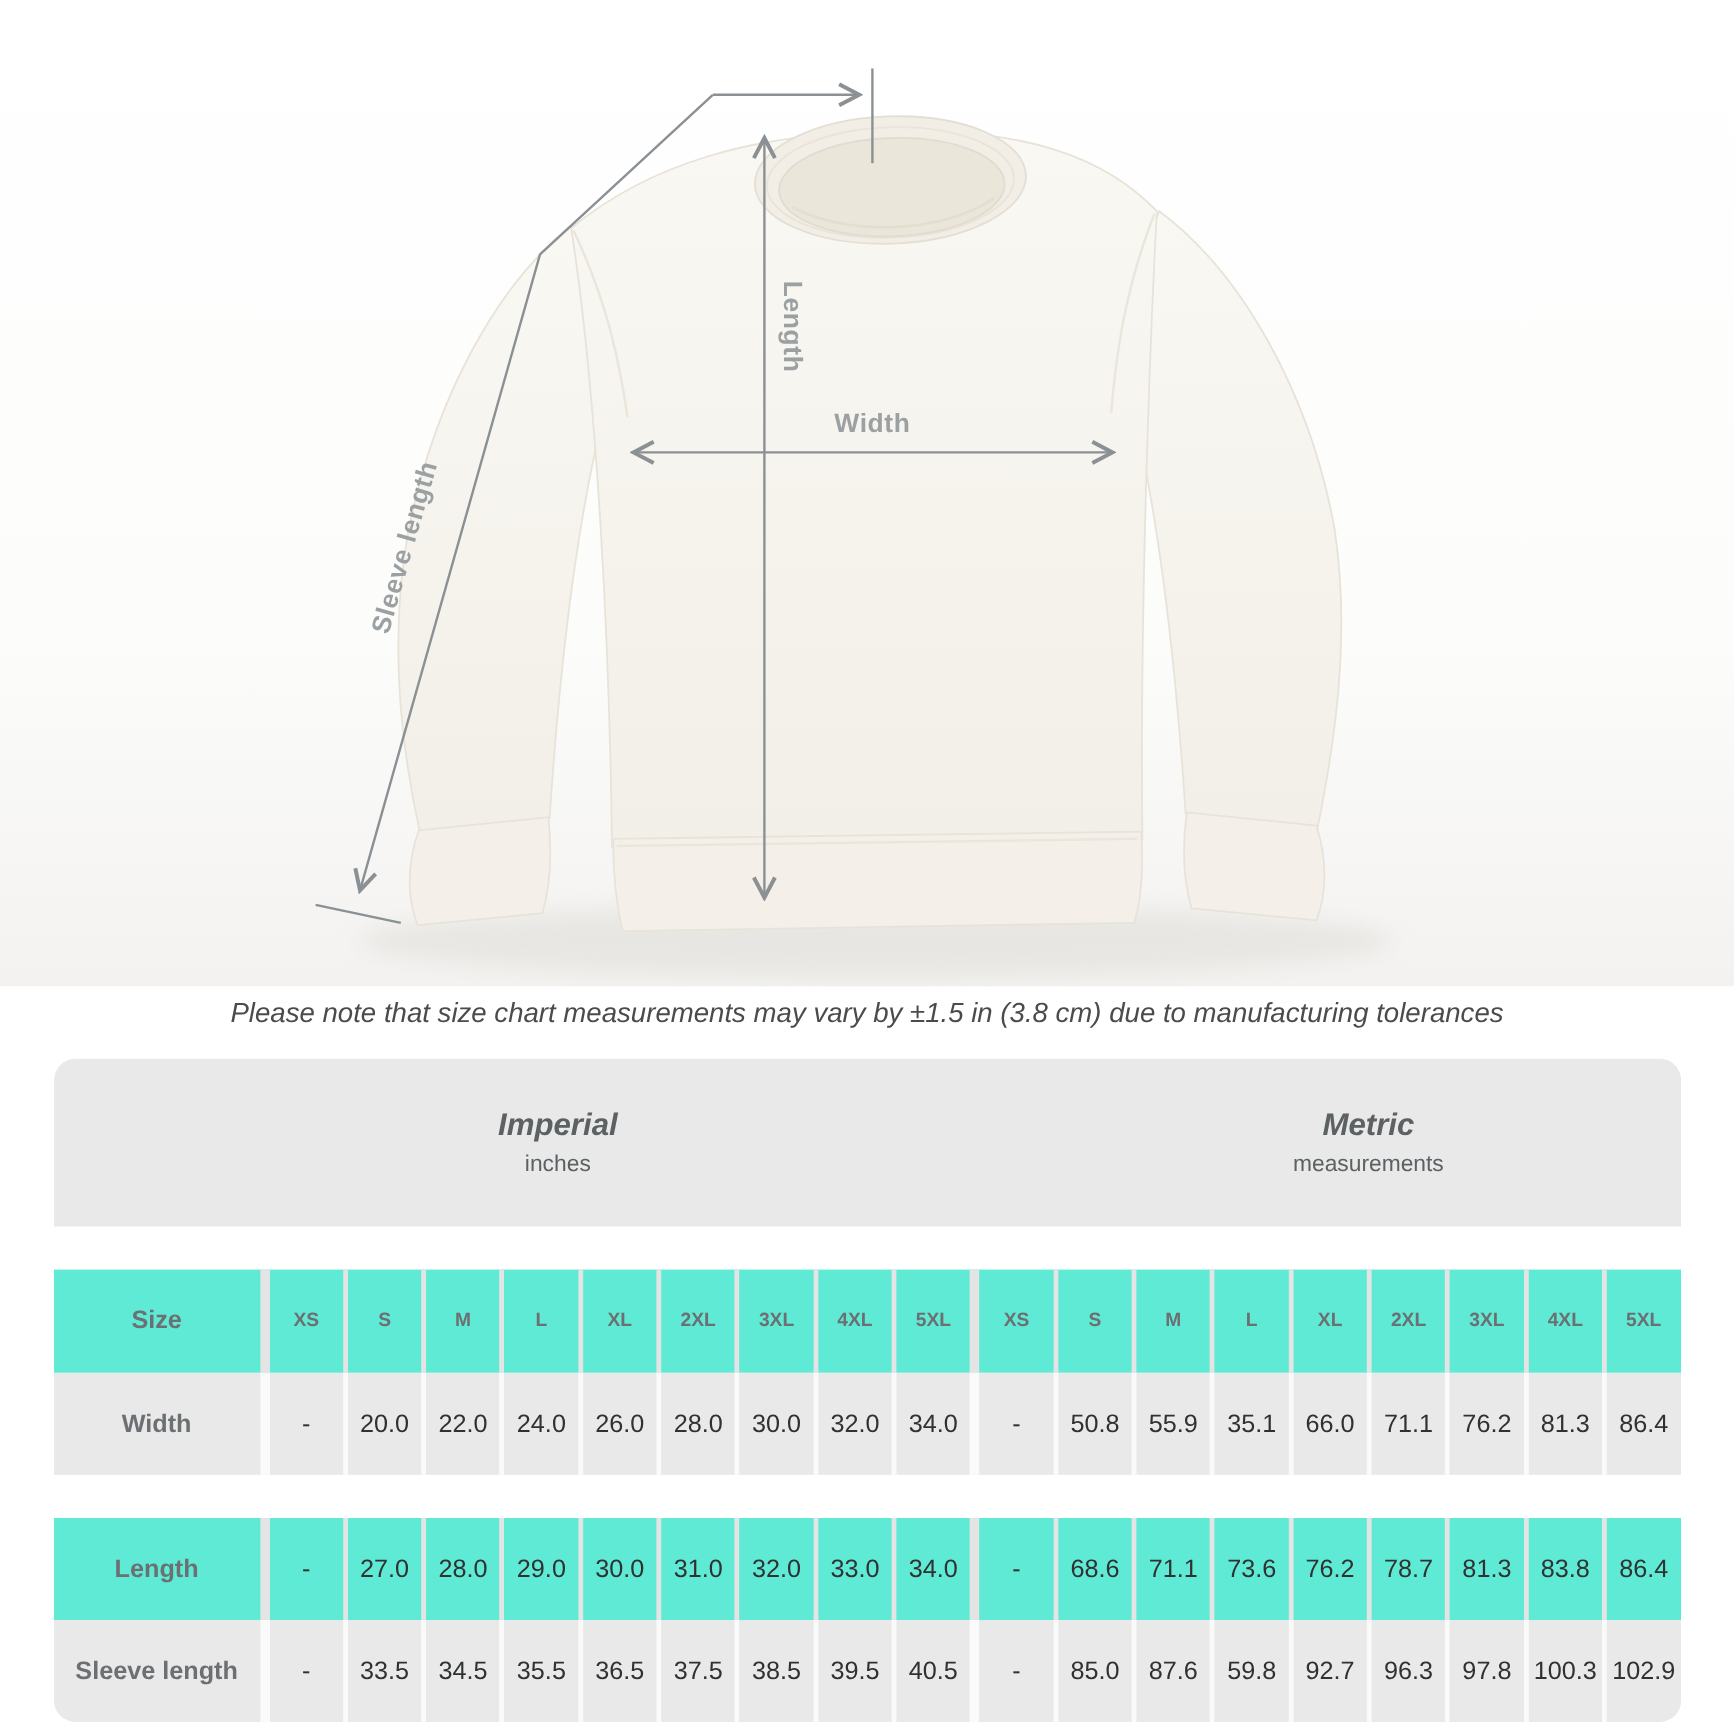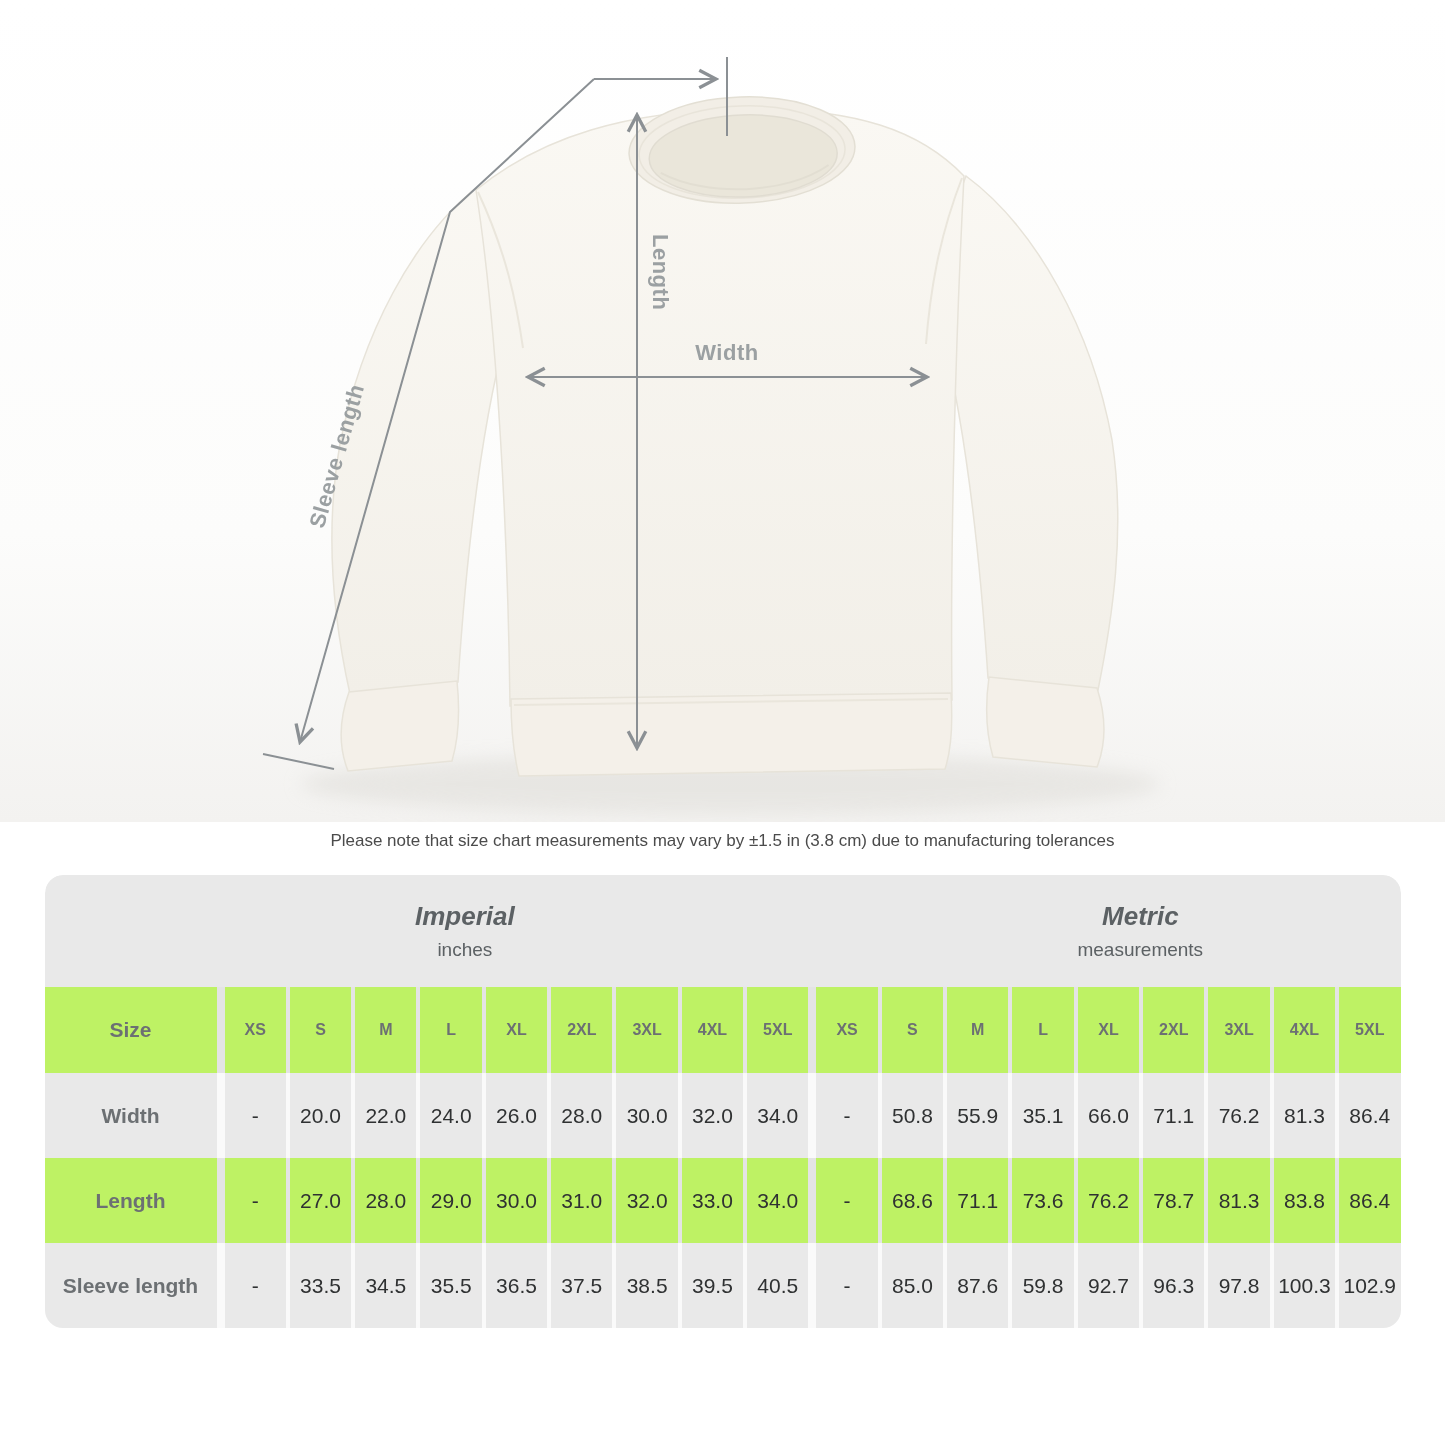--- a/index.html
+++ b/index.html
@@ -6,35 +6,35 @@
   body{width:1445px;height:1445px;overflow:hidden;font-family:"Liberation Sans",sans-serif;}
   .page{width:1445px;height:1445px;position:relative;}
 
   
   .hero{width:1445px;height:822px;position:relative;}
   .hero svg{display:block;}
 
   
   .title{margin:16px 0 0;text-align:center;font-size:37px;line-height:44px;
          font-weight:700;color:#3a3a3a;letter-spacing:.5px;}
-  .subtitle{margin:9px 0 0;text-align:center;
-            font-size:17px;color:#4b4b4b;}
+  .subtitle{margin:9px 0 0;text-align:center;font-style:italic;
+            font-size:23px;color:#4b4b4b;}
 
   
   .size-table{width:1356px;margin:24px auto 0;border-radius:18px;overflow:hidden;}
-  .band{height:112px;background:#e9e9e9;border-radius:18px 18px 0 0;position:relative;}
+  .band{height:140px;background:#e9e9e9;border-radius:18px 18px 0 0;position:relative;}
   .hgroup{position:absolute;top:50%;transform:translate(-50%,-50%);text-align:center;color:#5c6164;}
   .hgroup.imperial{left:31%;}
   .hgroup.metric{left:80%;margin-left:11px;}
   .g-name{font-style:italic;font-weight:700;font-size:26px;}
   .g-unit{font-weight:400;font-size:19px;margin-top:7px;}
 
   .trow{display:flex;align-items:stretch;height:85px;}
   .trow.size-row{height:86px;}
-  .trow.white{background:#bef264;}
+  .trow.white{background:#5eead4;margin-top:36px;}
   .trow.gray{background:#e9e9e9;}
   .cell{flex:1 1 0;display:flex;align-items:center;justify-content:center;
         font-size:21px;color:#2f3132;border-left:4px solid transparent;box-sizing:border-box;}
   .white .cell{border-left-color:#e4e4e4;}
   .gray  .cell{border-left-color:#fafafa;}
   .cell.gstart{border-left-width:8px;}
   .cell.rlabel{flex:0 0 172px;border-left:none;font-weight:700;color:#6c7073;}
   .cell.shead{font-weight:700;color:#6c7073;font-size:16px;}
 
   .dim-label{font-weight:700;font-size:22px;fill:#9ba0a2;letter-spacing:.5px;}

